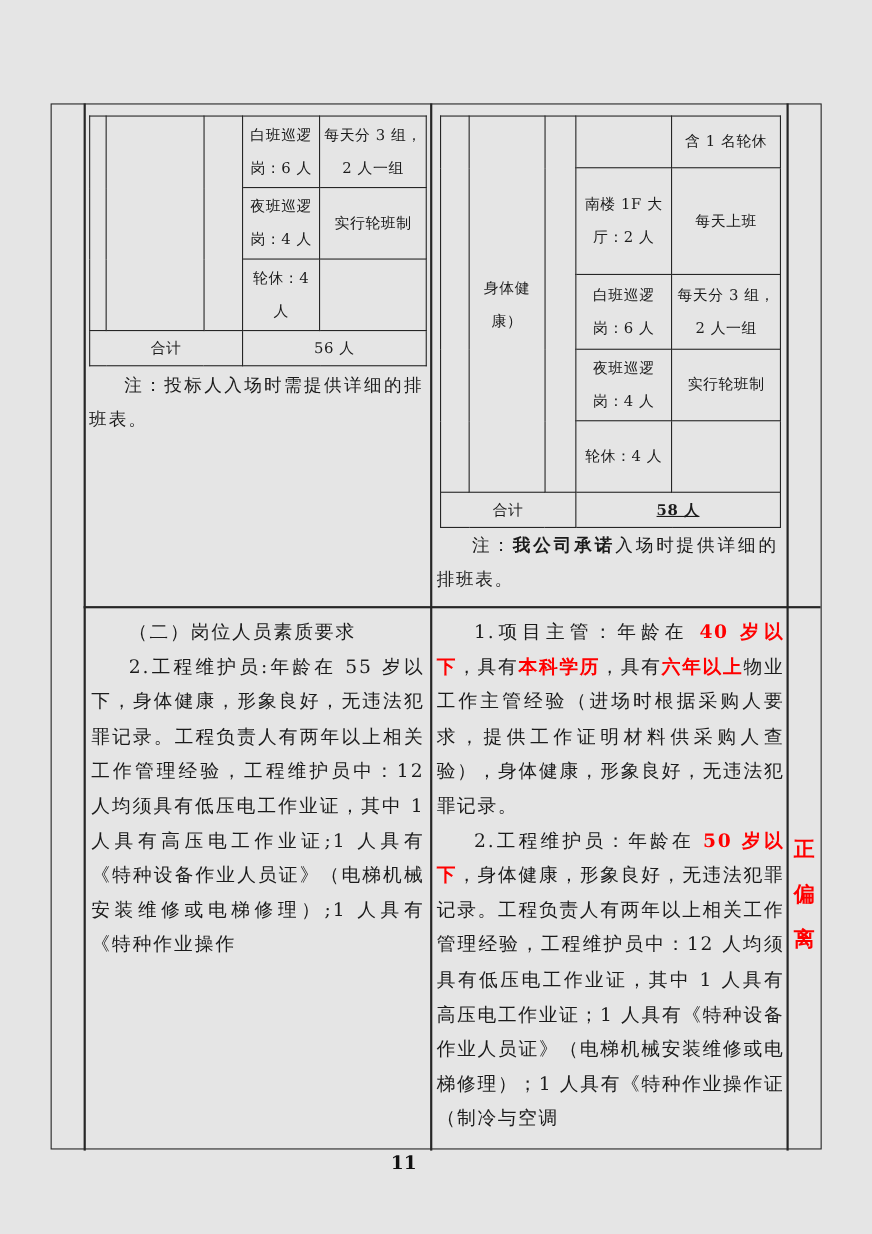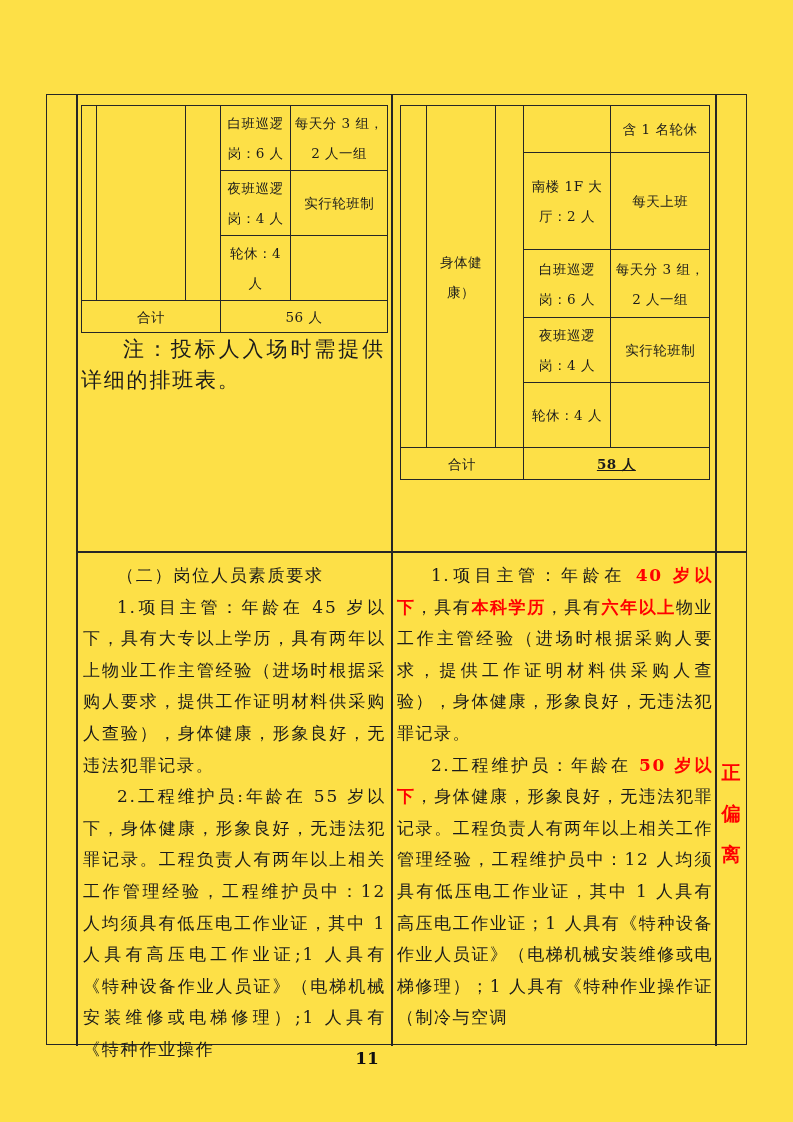--- a/index.html
+++ b/index.html
@@ -1,33 +1,33 @@
 <!DOCTYPE html>
 <html><head>
 <meta charset="utf-8">
 <style>
   html,body{margin:0;padding:0;background:#fff;}
-  .page{position:relative;width:793px;height:1122px;background:#fde047;overflow:hidden;
+  .page{position:relative;width:793px;height:1122px;background:#e5e5e5;overflow:hidden;
         font-family:"DejaVu Serif","Liberation Serif",serif;color:#1b1b1b;}
   
   .outer{position:absolute;left:46px;top:94px;width:699px;height:949px;
          border:1.5px solid #262626;}
   .vline{position:absolute;top:94px;height:952px;width:1.5px;background:#262626;}
   .hline{position:absolute;left:76px;top:551px;width:670px;height:1.5px;background:#262626;}
   
   table.stable{position:absolute;border-collapse:collapse;table-layout:fixed;}
   table.stable td{border:1.5px solid #262626;font-size:13.5px;line-height:30px;
                   letter-spacing:0.5px;text-align:center;vertical-align:middle;
                   padding:2px 3px;color:#1b1b1b;}
   td.carryover{vertical-align:top;padding-top:6px;line-height:37px;}
   td.lobby{padding:2px 12px;}
   tr.total td{line-height:26px;}
   td.red-total{color:#ff0000;font-weight:bold;letter-spacing:2px;text-decoration:underline;}
   
-  .note{position:absolute;font-size:21px;line-height:31px;letter-spacing:1.8px;
+  .note{position:absolute;font-size:16px;line-height:31px;letter-spacing:1.8px;
         text-align:justify;text-indent:2em;}
   .note.note-r{letter-spacing:1.5px;}
   .body{position:absolute;}
   .body p{margin:0;font-size:17px;line-height:31.6px;letter-spacing:1.8px;
           text-align:justify;text-indent:2em;}
   .body.body-r p{letter-spacing:1.5px;}
   .seg-b{font-weight:bold;}
   .seg-r{color:#ff0000;font-weight:bold;}
   
   .deviation{position:absolute;left:716px;top:752px;width:30px;text-align:center;
@@ -111,24 +111,24 @@
       <td></td>
     </tr>
     <tr class="total" style="height:32px">
       <td colspan="3">合计</td>
       <td colspan="2" class="red-total">58 人</td>
     </tr>
   </tbody>
     </table>
 
   <div class="note" style="left:81px;top:334px;width:304px"><span>注：投标人入场时需提供详细的排班表。</span></div>
+  <div class="note note-r" style="left:397px;top:480px;width:310px"><span>注：</span><span class="seg-b">我公司承诺</span><span>入场时提供详细的排班表。</span></div>
 
   <div class="body" style="left:83px;top:560px;width:303px">
     <p><span>（二）岗位人员素质要求</span></p>
-    <p><span>1.项目主管：年龄在 45 岁以下，具有大专以上学历，具有两年以上物业工作主管经验（进场时根据采购人要求，提供工作证明材料供采购人查验），身体健康，形象良好，无违法犯罪记录。</span></p>
     <p><span>2.工程维护员:年龄在 55 岁以下，身体健康，形象良好，无违法犯罪记录。工程负责人有两年以上相关工作管理经验，工程维护员中：12 人均须具有低压电工作业证，其中 1 人具有高压电工作业证;1 人具有《特种设备作业人员证》（电梯机械安装维修或电梯修理）;1 人具有《特种作业操作</span></p>
   </div>
 
   <div class="body body-r" style="left:397px;top:560px;width:316px">
     <p><span>1.项目主管：年龄在 </span><span class="seg-r">40 岁以下</span><span>，具有</span><span class="seg-r">本科学历</span><span>，具有</span><span class="seg-r">六年以上</span><span>物业工作主管经验（进场时根据采购人要求，提供工作证明材料供采购人查验），身体健康，形象良好，无违法犯罪记录。</span></p>
     <p><span>2.工程维护员：年龄在 </span><span class="seg-r">50 岁以下</span><span>，身体健康，形象良好，无违法犯罪记录。工程负责人有两年以上相关工作管理经验，工程维护员中：12 人均须具有低压电工作业证，其中 1 人具有高压电工作业证；1 人具有《特种设备作业人员证》（电梯机械安装维修或电梯修理）；1 人具有《特种作业操作证（制冷与空调</span></p>
   </div>
 
   <div class="deviation">正偏离</div>
 

